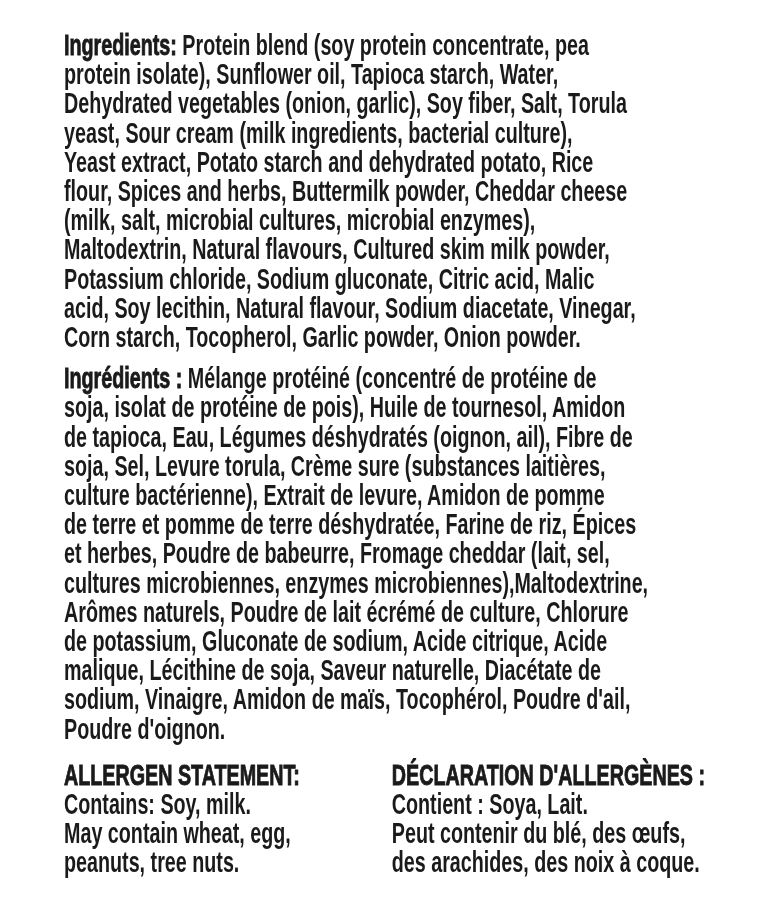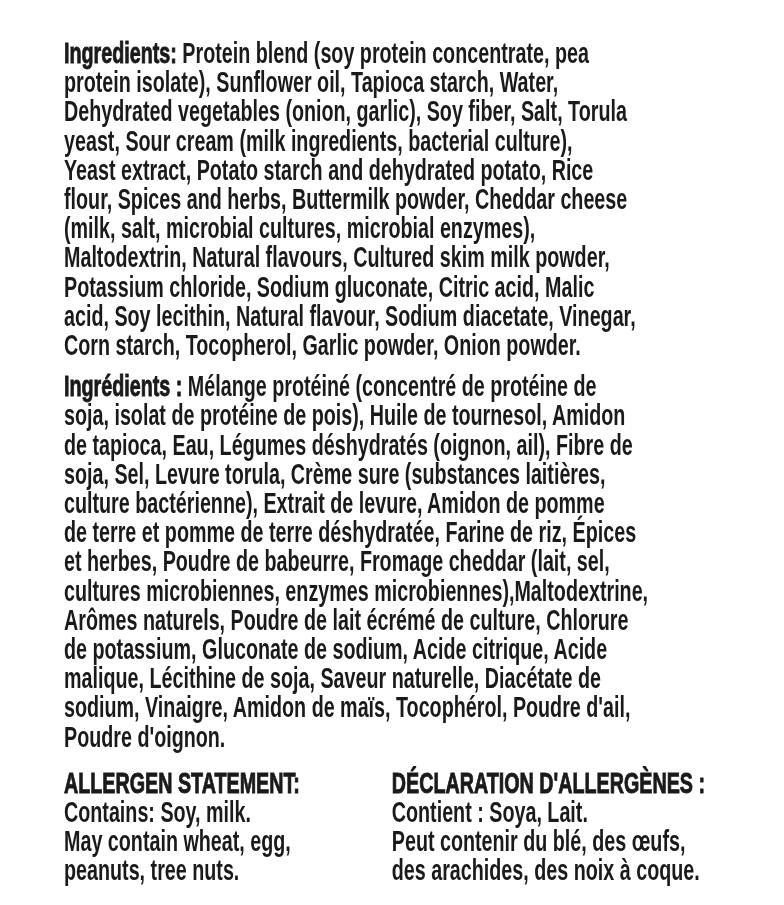--- a/index.html
+++ b/index.html
@@ -7,21 +7,21 @@
     padding: 0;
     background: #ffffff;
   }
   .page {
     position: relative;
     width: 784px;
     height: 905px;
     background: #ffffff;
     overflow: hidden;
     box-sizing: border-box;
-    padding: 39px 0 0 64px;
+    padding: 31px 0 0 64px;
     border-radius: 9px;
   }
   .scalewrap {
     width: 1060px;
     transform: scaleX(0.68);
     transform-origin: 0 0;
     font-family: "Liberation Sans", "DejaVu Sans", sans-serif;
     font-weight: bold;
     font-size: 29px;
     line-height: 29.2px;

